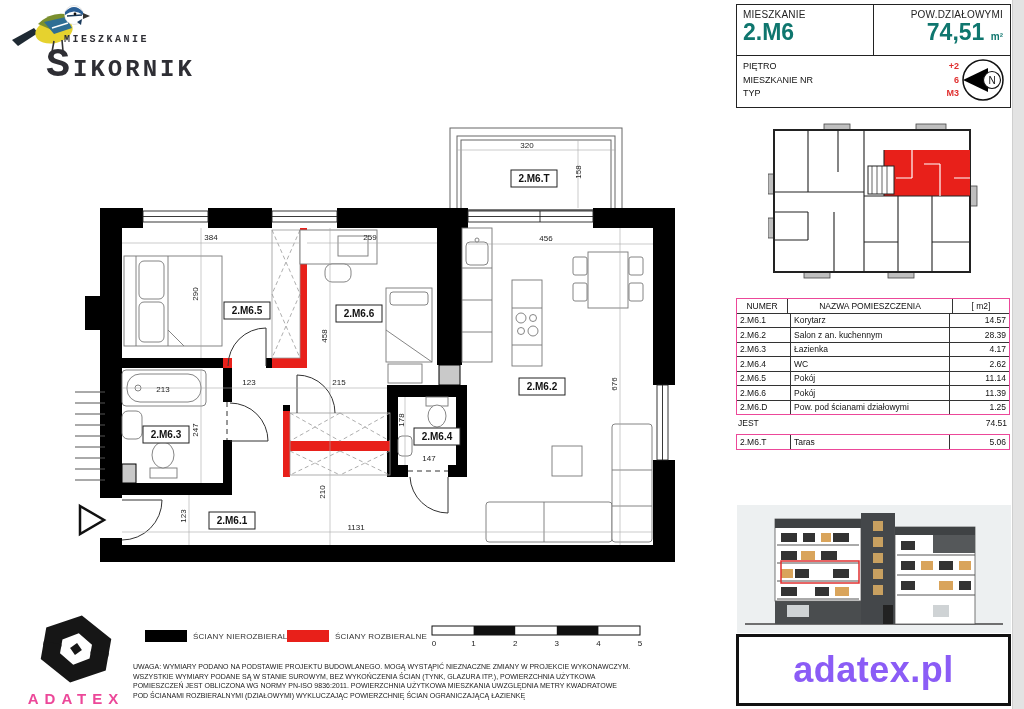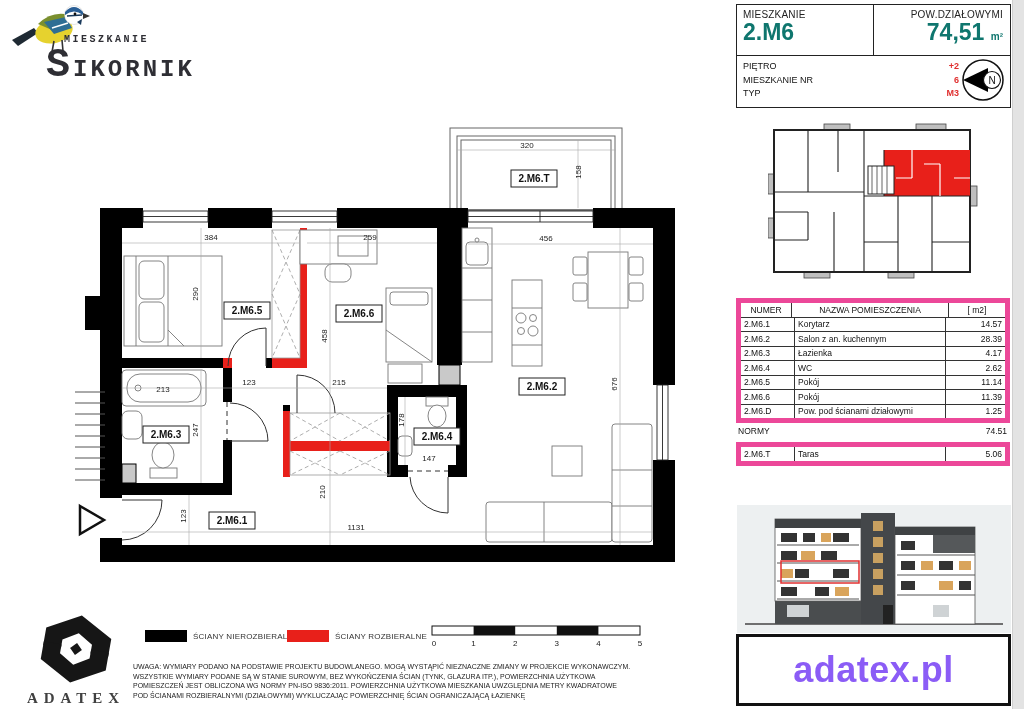--- a/index.html
+++ b/index.html
@@ -19,34 +19,34 @@
   .info-cellR{flex:1;padding:4px 7px 0 0;text-align:right;}
   .info-lab{font-size:10px;letter-spacing:.2px;color:#222;}
   .info-val{font-size:23px;font-weight:bold;color:#0f766e;line-height:24px;}
   .info-unit{font-size:10px;font-weight:bold;vertical-align:baseline;}
   .info-bot{position:relative;height:48px;padding:4px 0 4px 6px;font-size:9px;}
   .info-row{display:flex;width:216px;line-height:13.5px;}
   .info-row .l{width:160px;}
   .info-row .v{flex:1;text-align:right;color:#e03030;font-weight:bold;}
   
   .rt{left:736px;top:298px;width:274px;font-size:8.5px;color:#111;}
-  .rt-grid{border:5px solid #ec4899;}
+  .rt-grid{border:1px solid #ec4899;}
   .rt-row{display:flex;height:13.5px;border-top:1px solid #333;}
   .rt-row:first-child{border-top:none;}
   .rt-c1{width:50px;border-right:1px solid #333;display:flex;align-items:center;padding-left:3px;}
   .rt-c2{flex:1;border-right:1px solid #333;display:flex;align-items:center;padding-left:3px;}
   .rt-c3{width:56px;display:flex;align-items:center;justify-content:flex-end;padding-right:3px;}
   .rt-head .rt-c1,.rt-head .rt-c2,.rt-head .rt-c3{justify-content:center;padding:0;}
   .rt-suma{display:flex;justify-content:space-between;height:15px;align-items:center;padding:0 3px 0 2px;}
   .rt-taras{margin-top:4px;}
   
   .leg-lab{font-size:8px;color:#333;letter-spacing:.2px;}
   .discl{left:133px;top:662px;width:604px;font-size:7px;line-height:9.6px;color:#222;}
-  .adatex-word{font-family:Liberation Serif, serif;font-weight:bold;font-size:15px;
-    letter-spacing:6px;color:#404040;}
+  .adatex-word{font-family:Liberation Sans, sans-serif;font-weight:bold;font-size:15px;
+    letter-spacing:6px;color:#ec4899;}
   .website-box{left:736px;top:634px;width:275px;height:72px;border:3px solid #111;
     display:flex;align-items:center;justify-content:center;box-sizing:border-box;}
   .website-text{font-size:36px;color:#8b5cf6;font-weight:600;letter-spacing:.5px;}
   .edge-strip{left:1012px;top:0;width:12px;height:709px;background:#e3e3e3;border-left:1px solid #cfcfcf;}
   svg text{font-family:"Liberation Sans",sans-serif;}
 </style>
 </head>
 <body>
 
 <div class="page">
@@ -393,21 +393,21 @@
           <div class="rt-c2">Pokój</div>
           <div class="rt-c3">11.39</div>
       </div>
       <div class="rt-row">
         <div class="rt-c1">2.M6.D</div>
           <div class="rt-c2">Pow. pod ścianami działowymi</div>
           <div class="rt-c3">1.25</div>
       </div>
     </div>
     <div class="rt-suma">
-      <span>NORMY</span>
+      <span>JEST</span>
       <span>74.51</span>
     </div>
     <div class="rt-grid rt-taras">
       <div class="rt-row">
         <div class="rt-c1">2.M6.T</div>
         <div class="rt-c2">Taras</div>
         <div class="rt-c3">5.06</div>
       </div>
     </div>
   </div>

